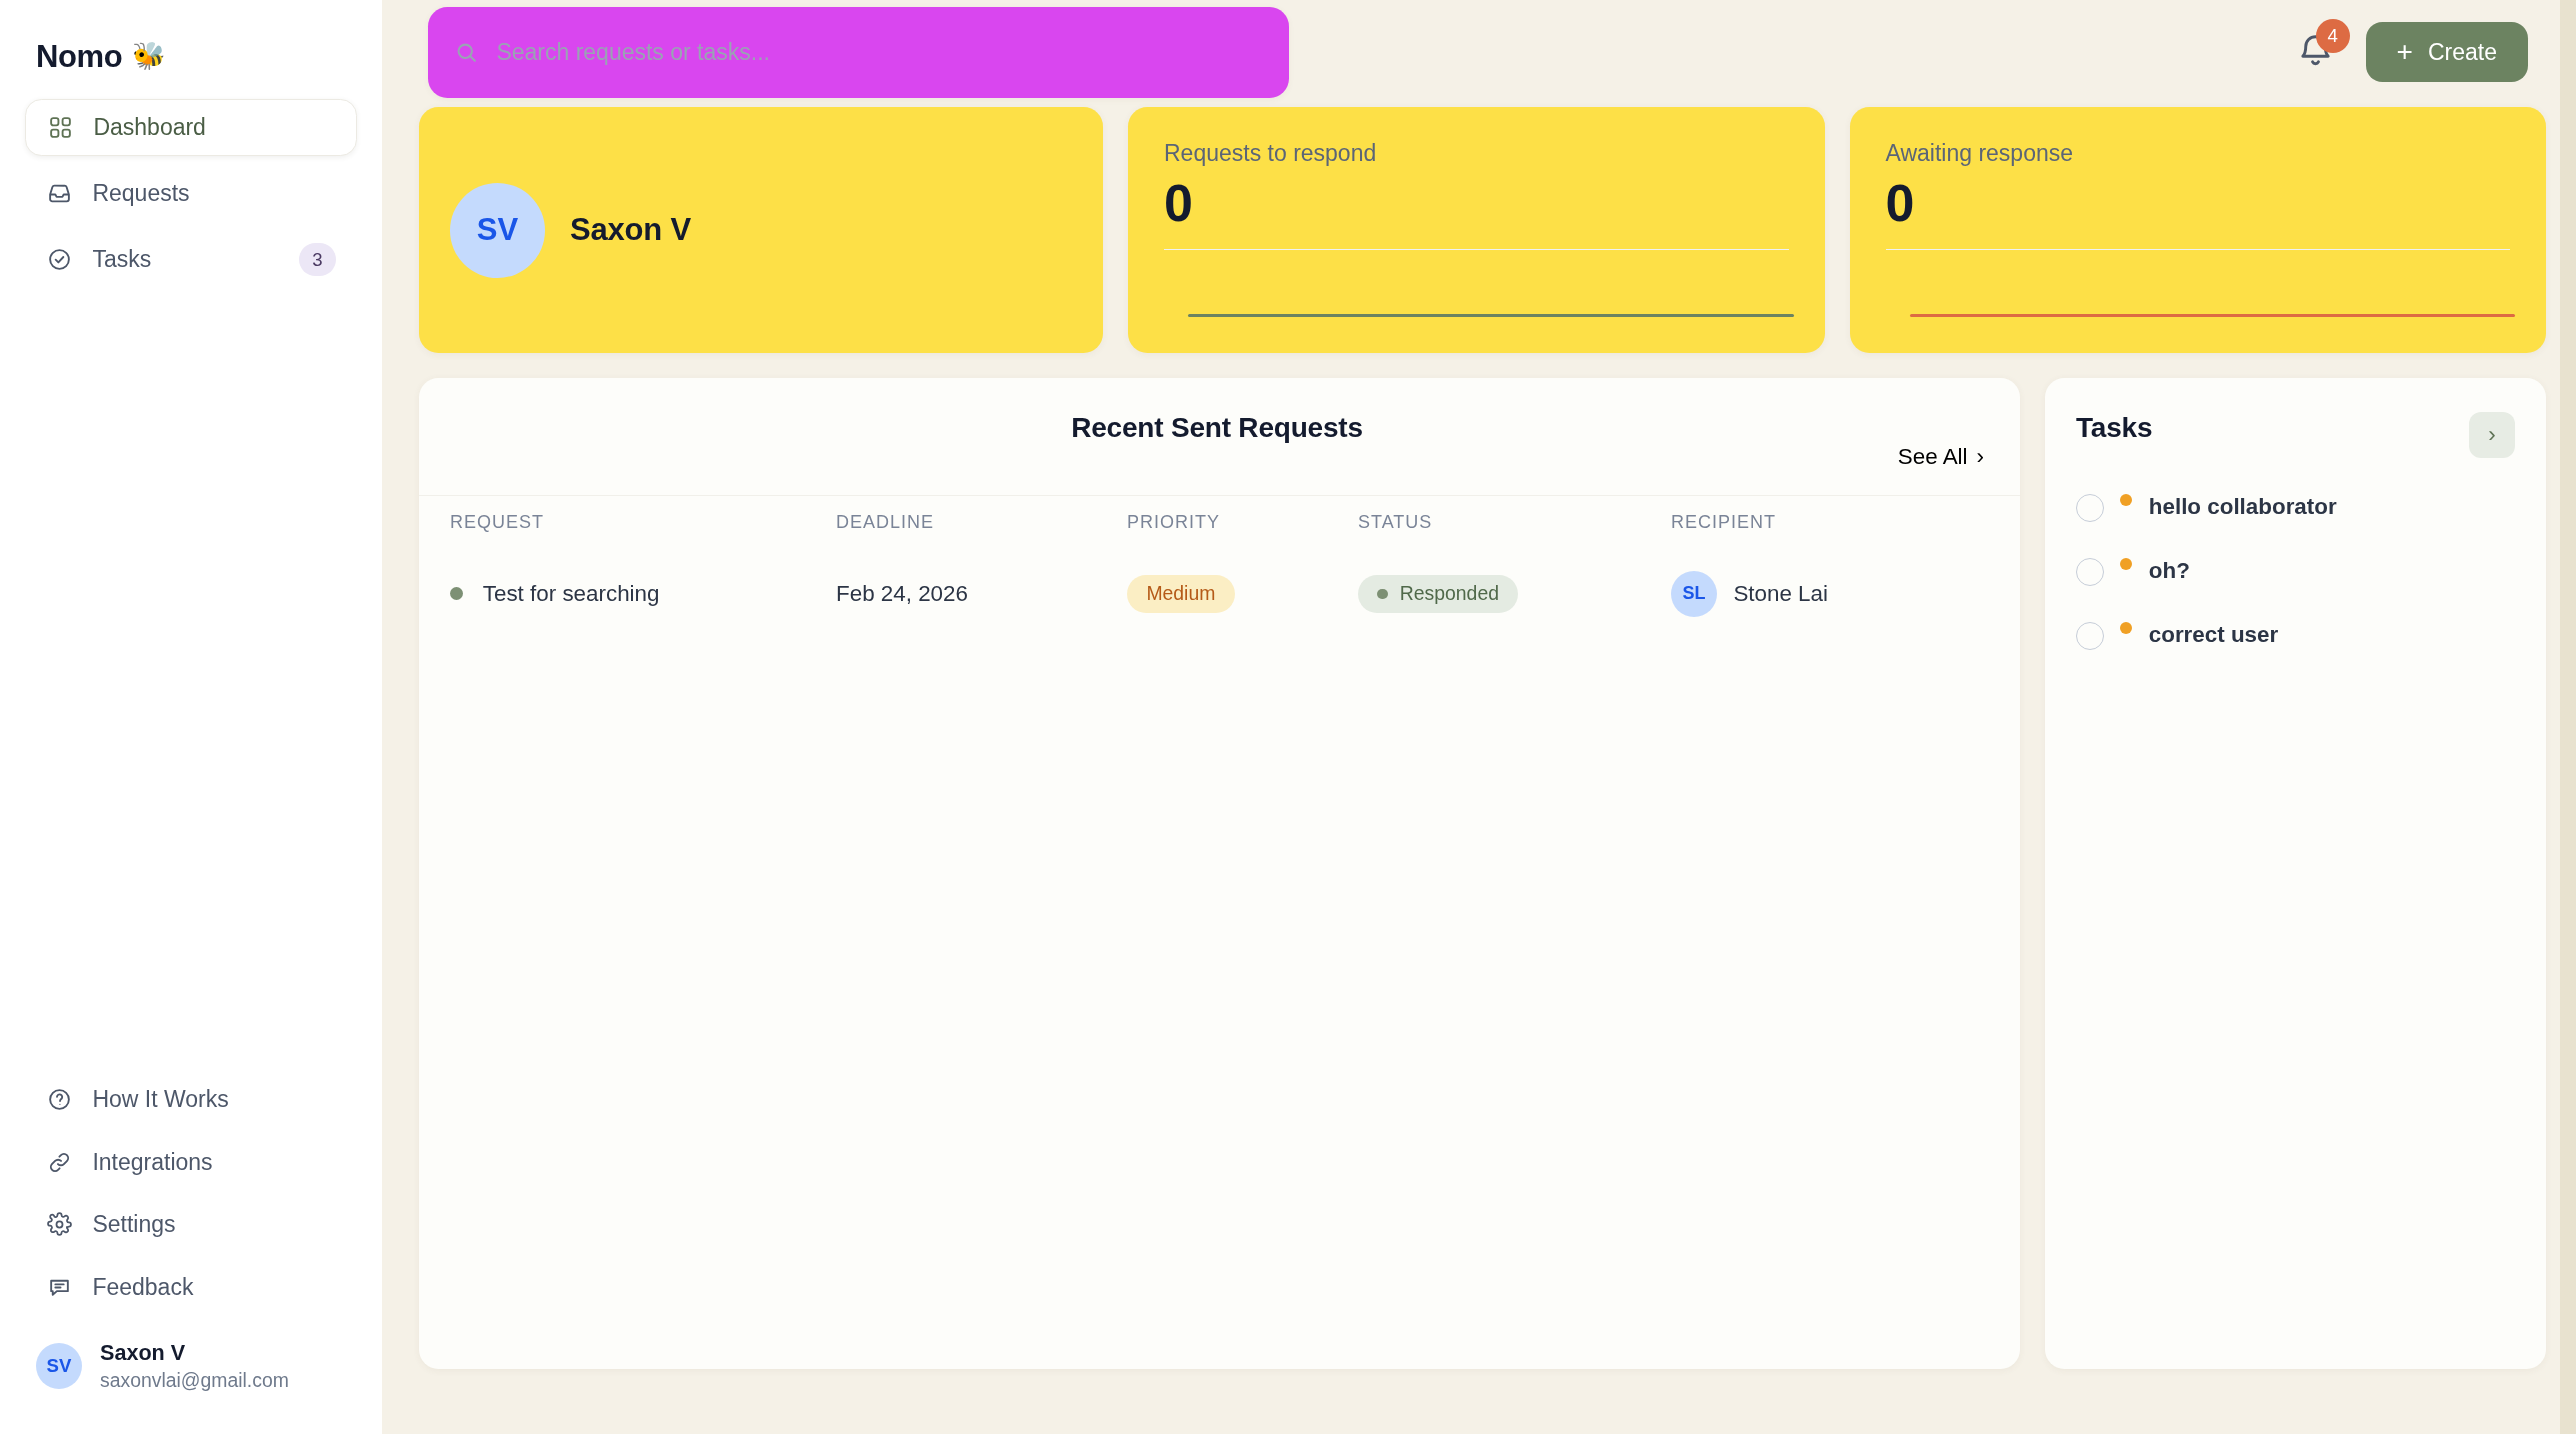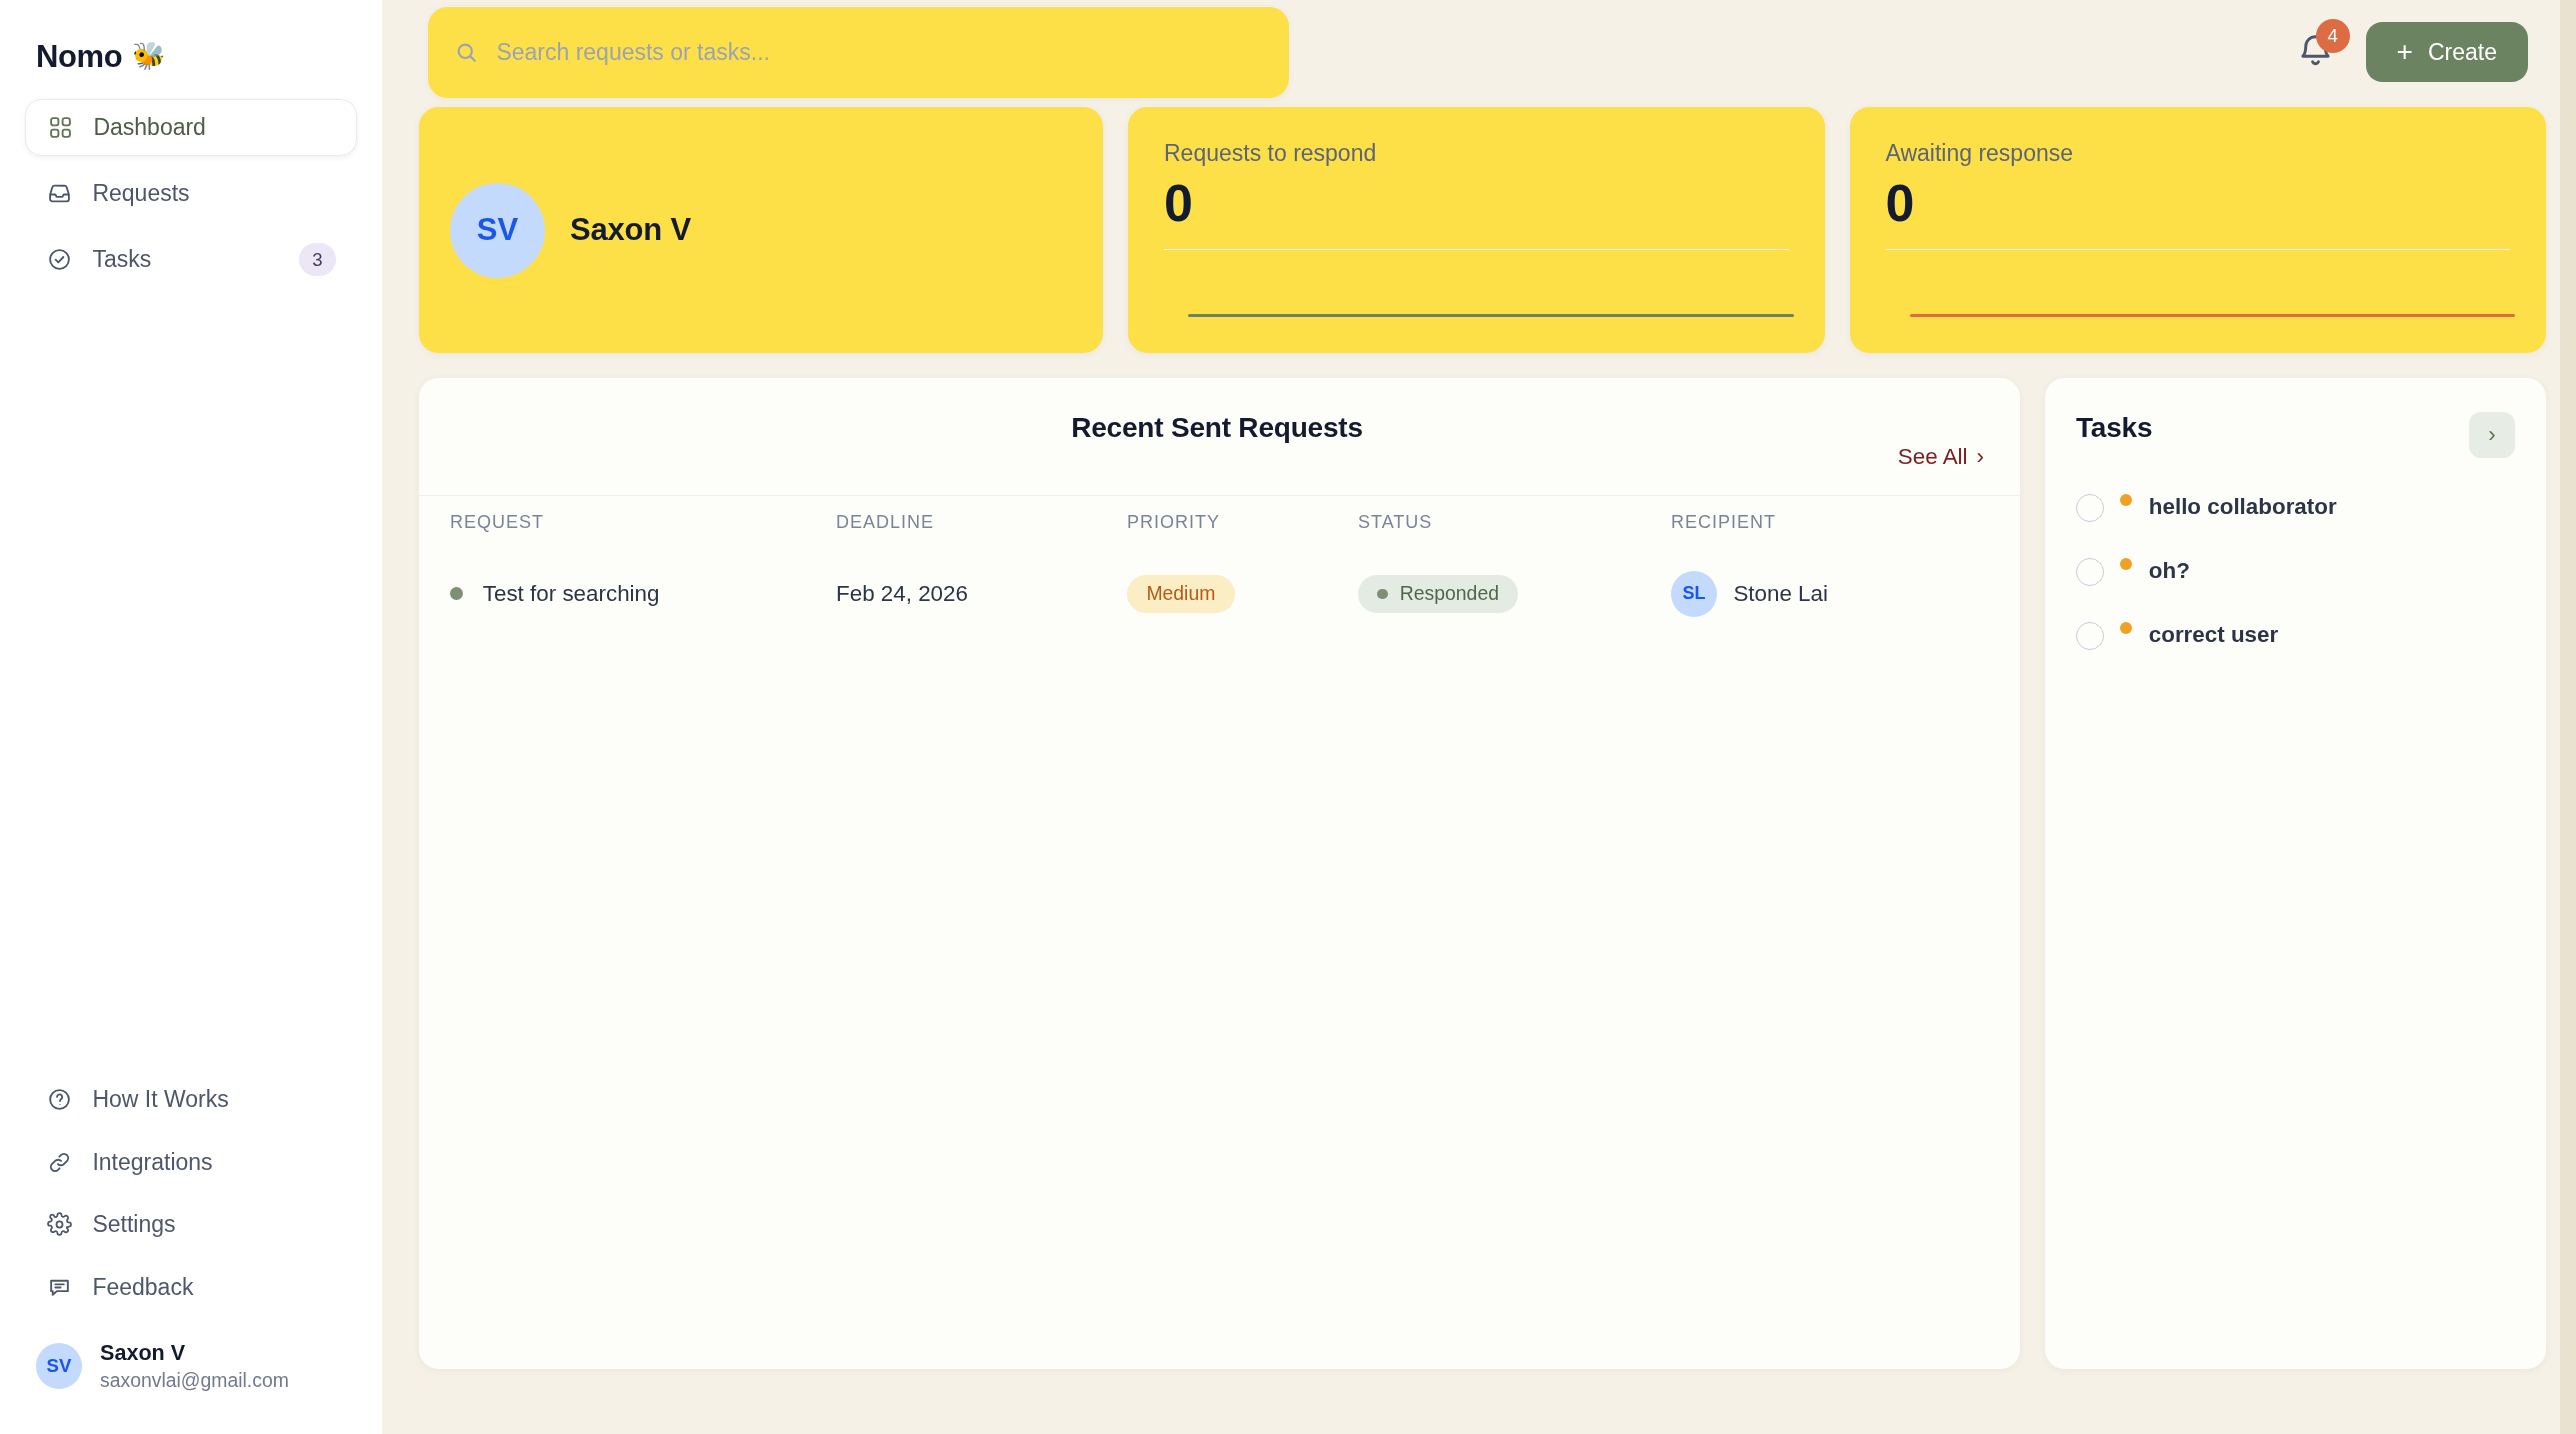--- a/index.html
+++ b/index.html
@@ -55,21 +55,21 @@
   .avatar.sm { width: 46px; height: 46px; font-size: 18.6px; }
   .user-meta { display: flex; flex-direction: column; gap: 3px; }
   .user-name { font-size: 21.6px; color: #141b2e; font-weight: 600; }
   .user-mail { font-size: 19.4px; color: #6f7a8c; }
 
   
   .main { flex: 1; height: 1434px; position: relative; padding: 0 30px 0 37px; }
 
   .topbar { height: 104px; display: flex; align-items: center; gap: 15px; }
   .search {
-    margin-left: 9px; width: 861px; height: 91px; background: #fde047;
+    margin-left: 9px; width: 861px; height: 91px; background: #d946ef;
     border-radius: 19.4px; display: flex; align-items: center; gap: 16.4px;
     padding: 0 25px; box-shadow: 0 1.5px 6px rgba(90,80,50,.05);
   }
   .search input {
     border: none; outline: none; background: transparent; flex: 1;
     font-size: 23px; color: #2c3545; font-family: inherit;
   }
   .search input::placeholder { color: #9aa3b4; }
   .topbar-right { margin-left: auto; display: flex; align-items: center; gap: 31px; padding-right: 18px; }
   .bell-wrap { position: relative; width: 39px; height: 43px; cursor: pointer; }
@@ -99,21 +99,21 @@
   .stat-label { font-size: 23px; color: #5b6577; }
   .stat-value { font-size: 52px; font-weight: 700; color: #141b2e; margin-top: 6px; letter-spacing: -0.7px; }
   .stat-divider { height: 0.7px; background: #eef1f5; margin-top: 16.4px; }
   .stat-bar { position: absolute; left: 60px; right: 31px; bottom: 36px; height: 3px; border-radius: 1.5px; }
 
   
   .content-row { display: flex; gap: 25px; margin-top: 25px; }
   .panel-requests { flex: 1; height: 991px; background: #fdfdfa; border-radius: 19.4px; box-shadow: 0 1.5px 7.5px rgba(90,80,50,.055); display: flex; flex-direction: column; }
   .panel-head { display: flex; align-items: center; padding: 34px 36px 25px 31px; flex-direction: column; }
   .panel-title { font-size: 28px; font-weight: 700; color: #141b2e; letter-spacing: -0.2px; }
-  .see-all { margin-left: auto; display: inline-flex; align-items: center; gap: 9px; color: #7f1d1d; font-size: 22.4px; cursor: pointer; }
+  .see-all { margin-left: auto; display: inline-flex; align-items: center; gap: 9px; color: #000000; font-size: 22.4px; cursor: pointer; }
   .chev { font-size: 22.4px; line-height: 1; }
 
   table.req { width: 100%; border-collapse: collapse; table-layout: fixed; }
   table.req thead th {
     text-align: left; font-size: 18px; letter-spacing: 1px; color: #7a8497;
     font-weight: 400; padding: 16.4px 0 16.4px 0; border-top: 0.7px solid #f1f0ea;
   }
   table.req thead th:first-child { padding-left: 31px; }
   table.req td { padding: 21px 0; font-size: 22.4px; color: #2c3545; vertical-align: middle; }
   table.req td:first-child { padding-left: 31px; }

